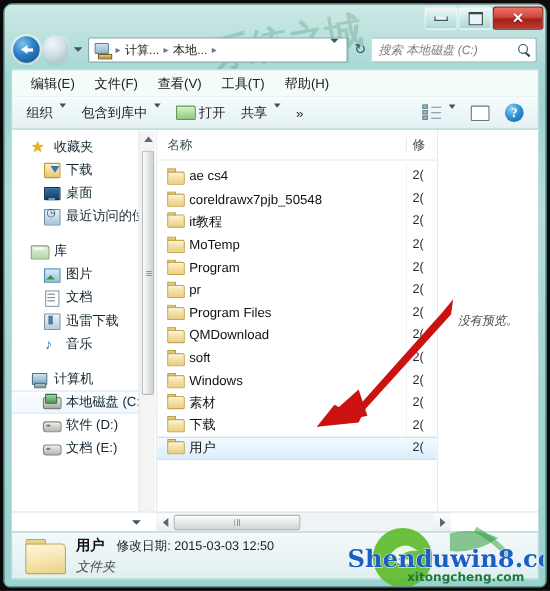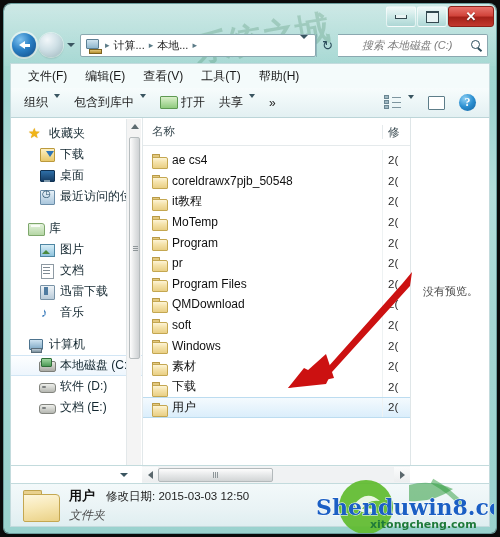--- a/index.html
+++ b/index.html
@@ -145,21 +145,21 @@
   }
   .search-box {
     width: 150px; height: 23px; flex: 0 0 auto;
     background: #fff; border: 1px solid #8ba8b0;
     border-left: none;
     border-radius: 0 2px 2px 0;
     display: flex; align-items: center; padding: 0 4px 0 6px;
   }
   .search-ph {
     flex: 1 1 auto; font-size: 11px; color: #7d7d7d;
-    font-style: italic; white-space: nowrap; overflow: hidden; margin-left: 18px;
+    font-style: italic; white-space: nowrap; overflow: hidden;
   }
   .search-ico {
     width: 13px; height: 13px; flex: 0 0 auto; position: relative;
   }
   .search-ico::before {
     content: ""; position: absolute; left: 1px; top: 1px;
     width: 7px; height: 7px; border: 1.5px solid #2d4f5d; border-radius: 50%;
   }
   .search-ico::after {
     content: ""; position: absolute; left: 8px; top: 8px;
@@ -449,21 +449,21 @@
   .rows { padding-top: 4px; }
   .frow {
     display: flex; align-items: center;
     height: 20.6px;
   }
   .frow.sel {
     background: linear-gradient(180deg,#f4fafe,#dbeefb);
     border-top: 1px solid #bcdcf0; border-bottom: 1px solid #bcdcf0;
   }
   .frow-name {
-    flex: 1 1 auto; display: flex; align-items: flex-end; gap: 5px;
+    flex: 1 1 auto; display: flex; align-items: flex-start; gap: 5px;
     padding-left: 9px; min-width: 0;
   }
   .f-ico {
     width: 15px; height: 13px; flex: 0 0 auto; position: relative;
   }
   .f-ico::before {
     content: ""; position: absolute; left: 0; top: 0;
     width: 6px; height: 3px;
     background: #e3c87e; border: 1px solid #b99a46;
     border-bottom: none; border-radius: 1px 1px 0 0;
@@ -483,24 +483,24 @@
     font-size: 11.5px; color: #2b2b2b;
     padding-left: 5px;
     border-left: 1px solid #eef2f3;
     height: 100%;
     display: flex; align-items: center;
     overflow: hidden;
   }
 
   
   .preview {
-    width: 79px; flex: 0 0 auto;
+    width: 92px; flex: 0 0 auto;
     border-left: 1px solid #dfe6e8;
     background: #fff;
-    display: flex; align-items: center; justify-content: center;
+    display: flex; align-items: center; justify-content: center; font-style: italic;
   }
   .preview-text {
     font-size: 11px; color: #4a4a4a;
     transform: rotate(-1deg);
   }
 
   
   .hsb-row {
     position: absolute; left: 6px; top: 462px;
     width: 480px; height: 17px;
@@ -639,22 +639,22 @@
       </span>
     </div>
     <div class="refresh-btn">↻</div>
     <div class="search-box">
       <span class="search-ph">搜索 本地磁盘 (C:)</span>
       <span class="search-ico"></span>
     </div>
   </div>
 
   <div class="menubar">
+    <div class="menu-item">编辑(E)</div>
     <div class="menu-item">文件(F)</div>
-    <div class="menu-item">编辑(E)</div>
     <div class="menu-item">查看(V)</div>
     <div class="menu-item">工具(T)</div>
     <div class="menu-item">帮助(H)</div>
   </div>
 
   <div class="toolbar">
     <div class="tb-item">
       <span>组织</span>
       <span class="tb-caret"></span>
     </div>

